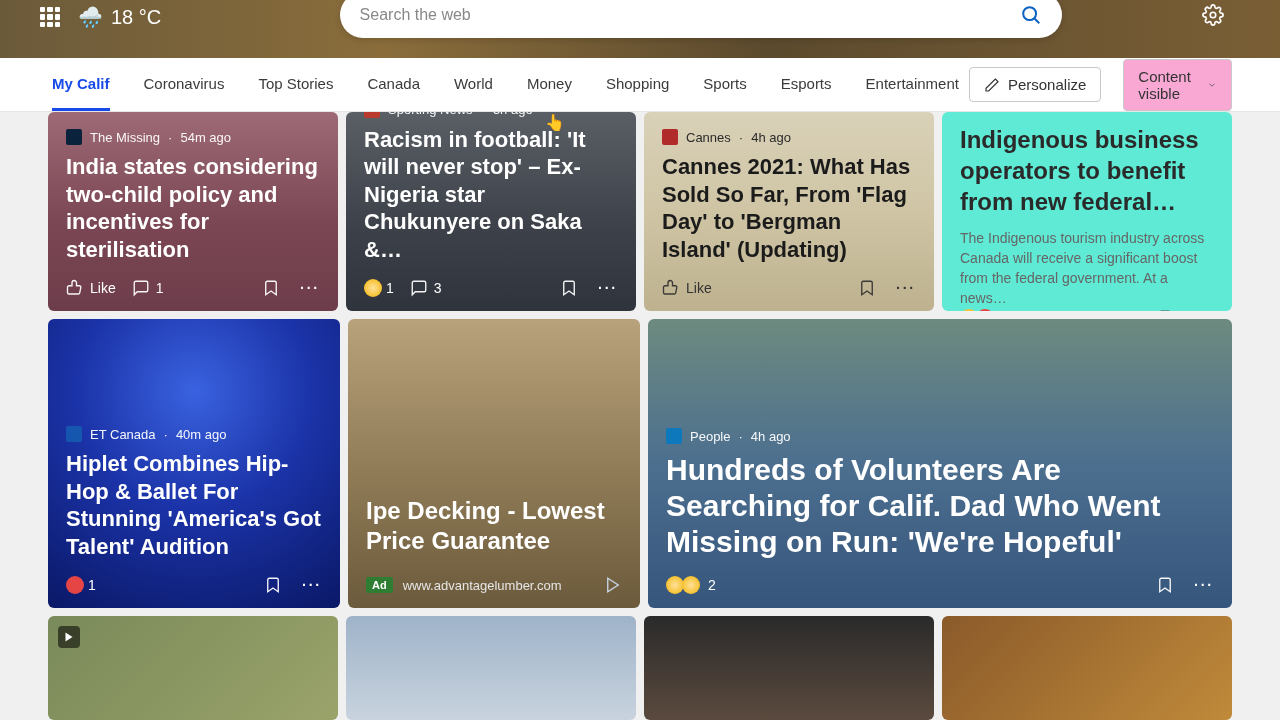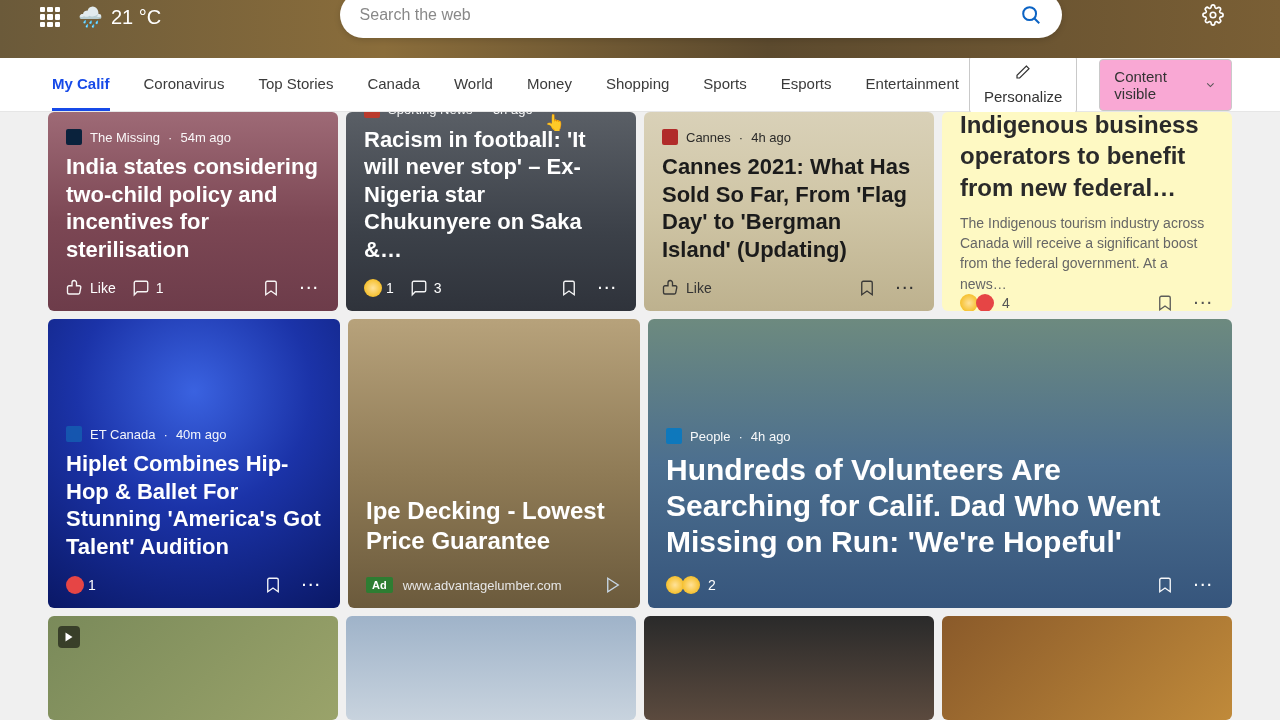--- a/index.html
+++ b/index.html
@@ -20,21 +20,21 @@
 .search-icon { width:22px; height:22px; cursor:pointer; }
 .gear { width:22px; height:22px; color:#fff; cursor:pointer; position:absolute; right:56px; top:4px; }
 
 
 .navrow { height:54px; background:#fff; display:flex; align-items:center; padding:0 48px 0 52px; gap:10px;
   border-bottom:1px solid #e6e6e6; }
 .tabs { display:flex; gap:34px; flex:1; }
 .tab { font-size:15px; color:#3b3b3b; padding:16px 0; cursor:pointer; white-space:nowrap; }
 .tab.active { color:#174ae8; font-weight:600; border-bottom:3px solid #174ae8; }
 .btn-personalize { display:flex; align-items:center; gap:8px; border:1px solid #c9c9c9; border-radius:4px;
-  padding:8px 14px; font-size:15px; color:#333; background:#fff; cursor:pointer;flex-direction:column; }
+  padding:8px 14px; font-size:15px; color:#333; background:#fff; cursor:pointer; }
 .dropdown-vis { display:flex; align-items:center; justify-content:space-between; border:1px solid #c9c9c9; border-radius:4px;
   padding:8px 14px; font-size:15px; color:#333; background:#f9a8d4; cursor:pointer; width:190px; margin-left:12px;}
 
 
 .feed { padding:0 48px; background:#f0f0f0; }
 .row1 { display:grid; grid-template-columns:repeat(4,1fr); gap:8px; height:199px; }
 .row2 { display:grid; grid-template-columns:1fr 1fr 2fr; gap:8px; height:289px; margin-top:8px; }
 .row3 { display:grid; grid-template-columns:repeat(4,1fr); gap:8px; height:104px; margin-top:8px;}
 
 .card { position:relative; border-radius:6px; overflow:hidden; color:#fff;
@@ -50,21 +50,21 @@
 .cmt { display:flex; align-items:center; gap:6px; cursor:pointer;}
 .iconbtn { width:18px; height:18px; cursor:pointer; opacity:.95;}
 .dots { letter-spacing:2px; font-weight:700; cursor:pointer;}
 .reactemoji { display:flex; align-items:center; gap:4px;}
 .reactemoji .em { width:18px; height:18px; border-radius:50%; display:inline-block; }
 
 .c1 { background:linear-gradient(180deg,#9e6a76 0%,#7c4754 55%,#6d3c4a 100%); }
 .c2 { background:linear-gradient(180deg,#5a5f66 0%,#3c4149 60%,#2f333b 100%); }
 .c3 { background:linear-gradient(180deg,#d9d1b8 0%,#cfc5a5 50%,#bdb18e 100%); color:#222;}
 .c3 .headline { color:#1b1b1b; }
-.c4 { background:#fef9c3; color:#333; justify-content:center; padding-top:12px;}
+.c4 { background:#5eead4; color:#333; justify-content:flex-start; padding-top:12px;}
 .c4 .h4title { font-size:24px; font-weight:600; line-height:1.3; color:#2a2a2a; margin-bottom:10px;}
 .c4 .excerpt { font-size:14px; color:#666; line-height:1.45;}
 .c4 .footer { margin-top:auto; color:#555;}
 .c5 { background:radial-gradient(circle at 50% 25%, #3a62e0 0%, #1b33a8 45%, #0a1866 100%); }
 .c6 { background:linear-gradient(180deg,#b7a27b 0%,#8e7a55 55%,#6b5a3c 100%); justify-content:flex-end;}
 .c7 { background:linear-gradient(180deg,#6d8a7f 0%,#4c6f8f 50%,#36557c 100%);}
 .r3a { background:linear-gradient(135deg,#7a8a5a,#9aa36a);}
 .r3b { background:linear-gradient(180deg,#9fb3c9,#c8d3de);}
 .r3c { background:linear-gradient(180deg,#2a2a2a,#5b4a3e);}
 .r3d { background:linear-gradient(135deg,#8a5a2a,#c08a3a);}
@@ -89,21 +89,21 @@
         <span></span>
         <span></span>
         <span></span>
         <span></span>
         <span></span>
         <span></span>
         <span></span>
     </div>
     <div class="weather">
       <span class="wicon">🌧️</span>
-      <span>21 °C</span>
+      <span>18 °C</span>
     </div>
   </div>
 
   <div class="searchbar">
     <input type="text" placeholder="Search the web" style="">
     <svg class="search-icon" viewBox="0 0 24 24" fill="none" stroke="#0b63c4" stroke-width="2.2">
       <circle cx="10.5" cy="10.5" r="7"></circle>
         <line x1="21" y1="21" x2="15.8" y2="15.8"></line>
     </svg>
   </div>

